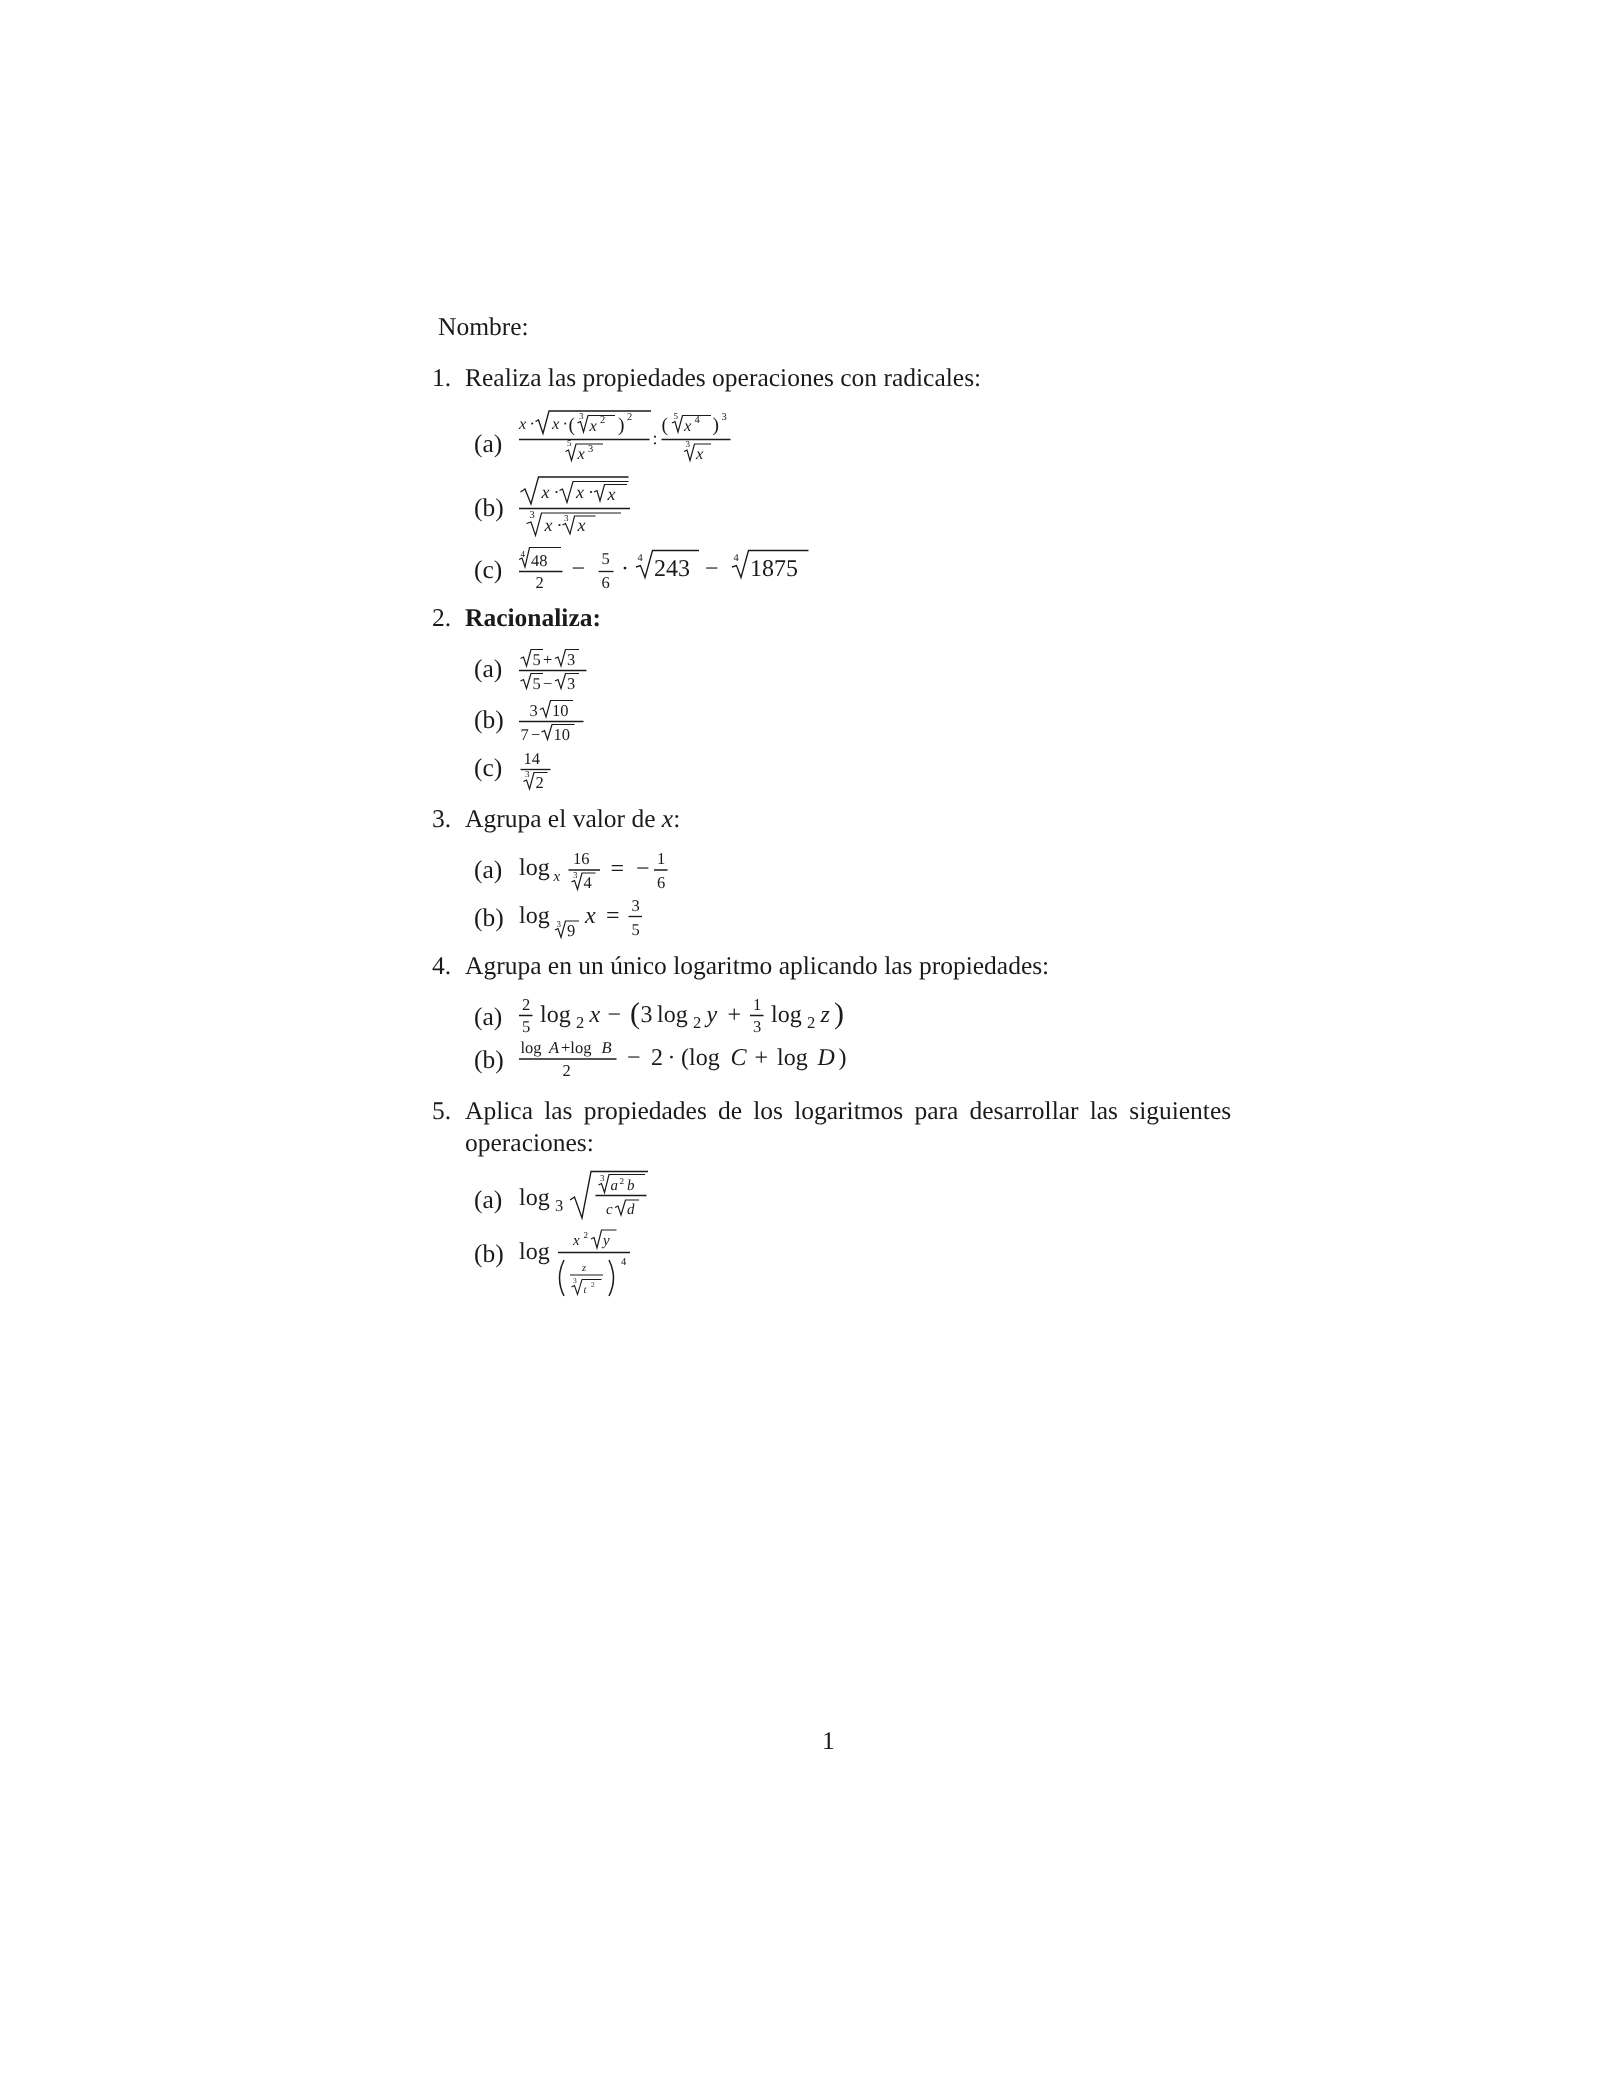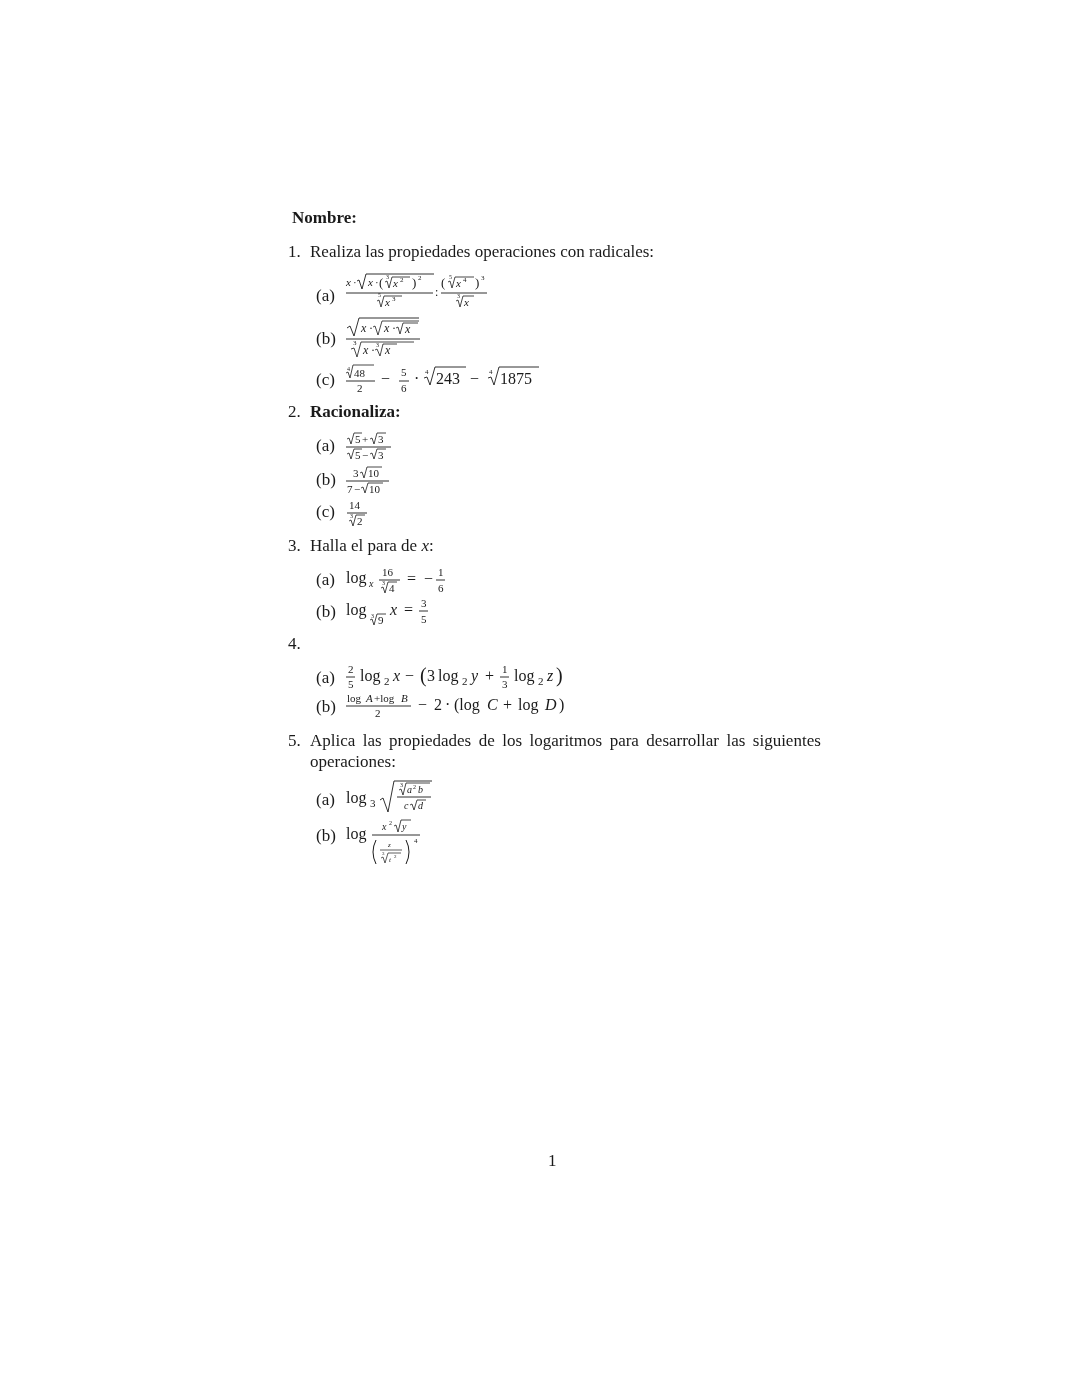--- a/index.html
+++ b/index.html
@@ -12,21 +12,21 @@
   .it { font-style:italic; }
   svg text { font-family:"Liberation Serif","DejaVu Serif",serif; fill:#1a1a1a; }
   svg line, svg path, svg polyline { stroke:#1a1a1a; fill:none; }
   .expr { position:absolute; }
 </style>
 </head>
 <body>
 
 <div class="page">
 
-  <div class="txt" style="left:292px;top:208px;font-weight:bold;">Nombre:</div>
+  <div class="txt" style="left:292px;top:208px;">Nombre:</div>
 
   <div class="txt" style="left:288px;top:242px;">1.</div>
   <div class="txt" style="left:310px;top:242px;">Realiza las propiedades operaciones con radicales:</div>
 
   <div class="lbl" style="left:316px;top:286px;">(a)</div>
   <svg class="expr" style="left:344px;top:272px;" width="150" height="42">
 
     <text x="2" y="14" font-size="11" font-style="italic">x</text>
     <text x="9" y="14" font-size="11">·</text>
     <polyline points="13,9 15,8 18,17 22,2 90,2" stroke-width="0.9"></polyline>
@@ -134,21 +134,21 @@
   <div class="lbl" style="left:316px;top:502px;">(c)</div>
   <svg class="expr" style="left:344px;top:496px;" width="40" height="34">
     <text x="5" y="13" font-size="11">14</text>
     <line x1="3" y1="17" x2="23" y2="17" stroke-width="0.9"></line>
     <text x="6" y="22" font-size="6">3</text>
     <polyline points="5,25 7,24 9,30 12,19 21,19" stroke-width="0.8"></polyline>
     <text x="13" y="29" font-size="11">2</text>
   </svg>
 
   <div class="txt" style="left:288px;top:536px;">3.</div>
-  <div class="txt" style="left:310px;top:536px;"><span>Halla el para de</span> <span class="it">x</span><span>:</span></div>
+  <div class="txt" style="left:310px;top:536px;"><span>Agrupa el valor de</span> <span class="it">x</span><span>:</span></div>
 
   <div class="lbl" style="left:316px;top:570px;">(a)</div>
   <svg class="expr" style="left:344px;top:563px;" width="120" height="34">
     <text x="2" y="20" font-size="16">log</text>
     <text x="25" y="24" font-size="10" font-style="italic">x</text>
     <text x="38" y="13" font-size="11">16</text>
     <line x1="35" y1="17" x2="56" y2="17" stroke-width="0.9"></line>
     <text x="38" y="22" font-size="6">3</text>
     <polyline points="37,25 39,24 41,30 44,19 53,19" stroke-width="0.8"></polyline>
     <text x="45" y="29" font-size="11">4</text>
@@ -166,20 +166,21 @@
     <polyline points="26,24 28,23 30,29 33,18 42,18" stroke-width="0.8"></polyline>
     <text x="34" y="28" font-size="11">9</text>
     <text x="46" y="19" font-size="16" font-style="italic">x</text>
     <text x="60" y="19" font-size="16">=</text>
     <text x="77" y="11" font-size="11">3</text>
     <line x1="75" y1="15" x2="84" y2="15" stroke-width="0.9"></line>
     <text x="77" y="27" font-size="11">5</text>
   </svg>
 
   <div class="txt" style="left:288px;top:634px;">4.</div>
+  <div class="txt" style="left:310px;top:634px;">Agrupa en un único logaritmo aplicando las propiedades:</div>
 
   <div class="lbl" style="left:316px;top:668px;">(a)</div>
   <svg class="expr" style="left:344px;top:661px;" width="230" height="30">
     <text x="4" y="12" font-size="11">2</text>
     <line x1="2" y1="16" x2="11" y2="16" stroke-width="0.9"></line>
     <text x="4" y="27" font-size="11">5</text>
     <text x="16" y="20" font-size="16">log</text>
     <text x="40" y="24" font-size="11">2</text>
     <text x="49" y="20" font-size="16" font-style="italic">x</text>
     <text x="61" y="20" font-size="16">−</text>

